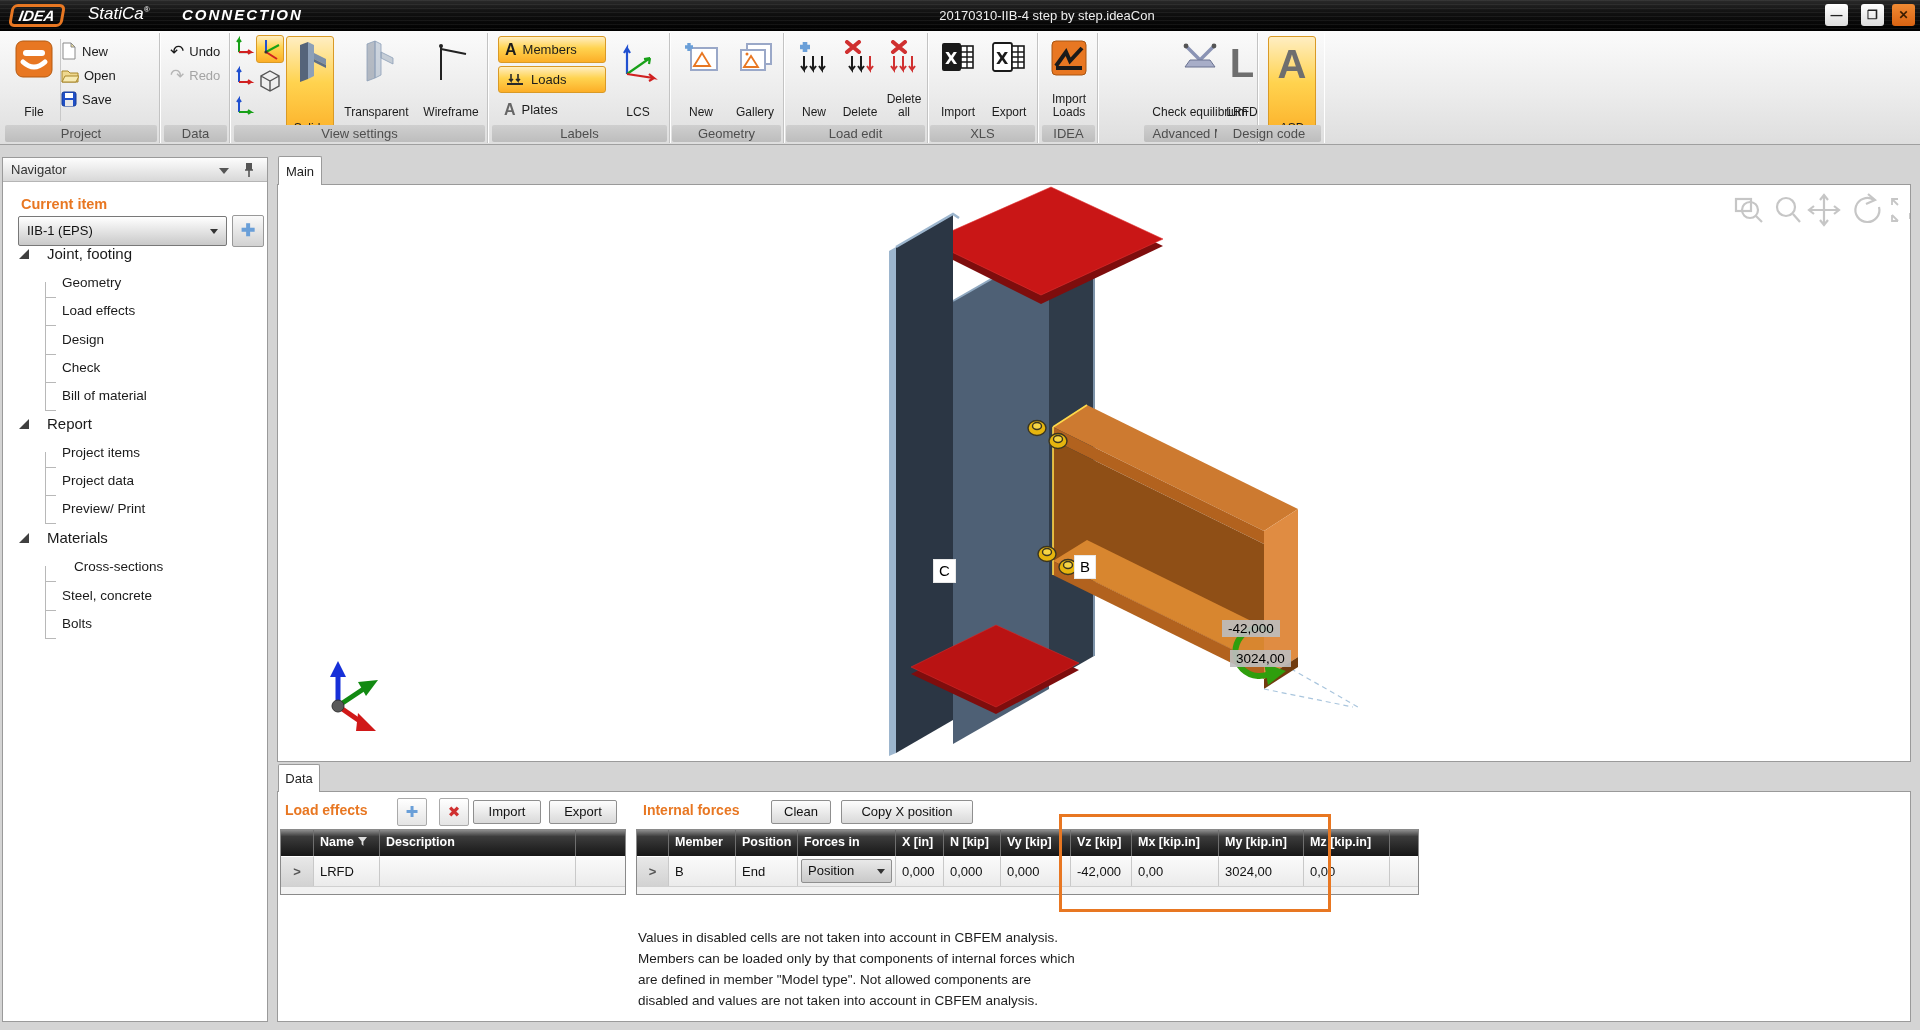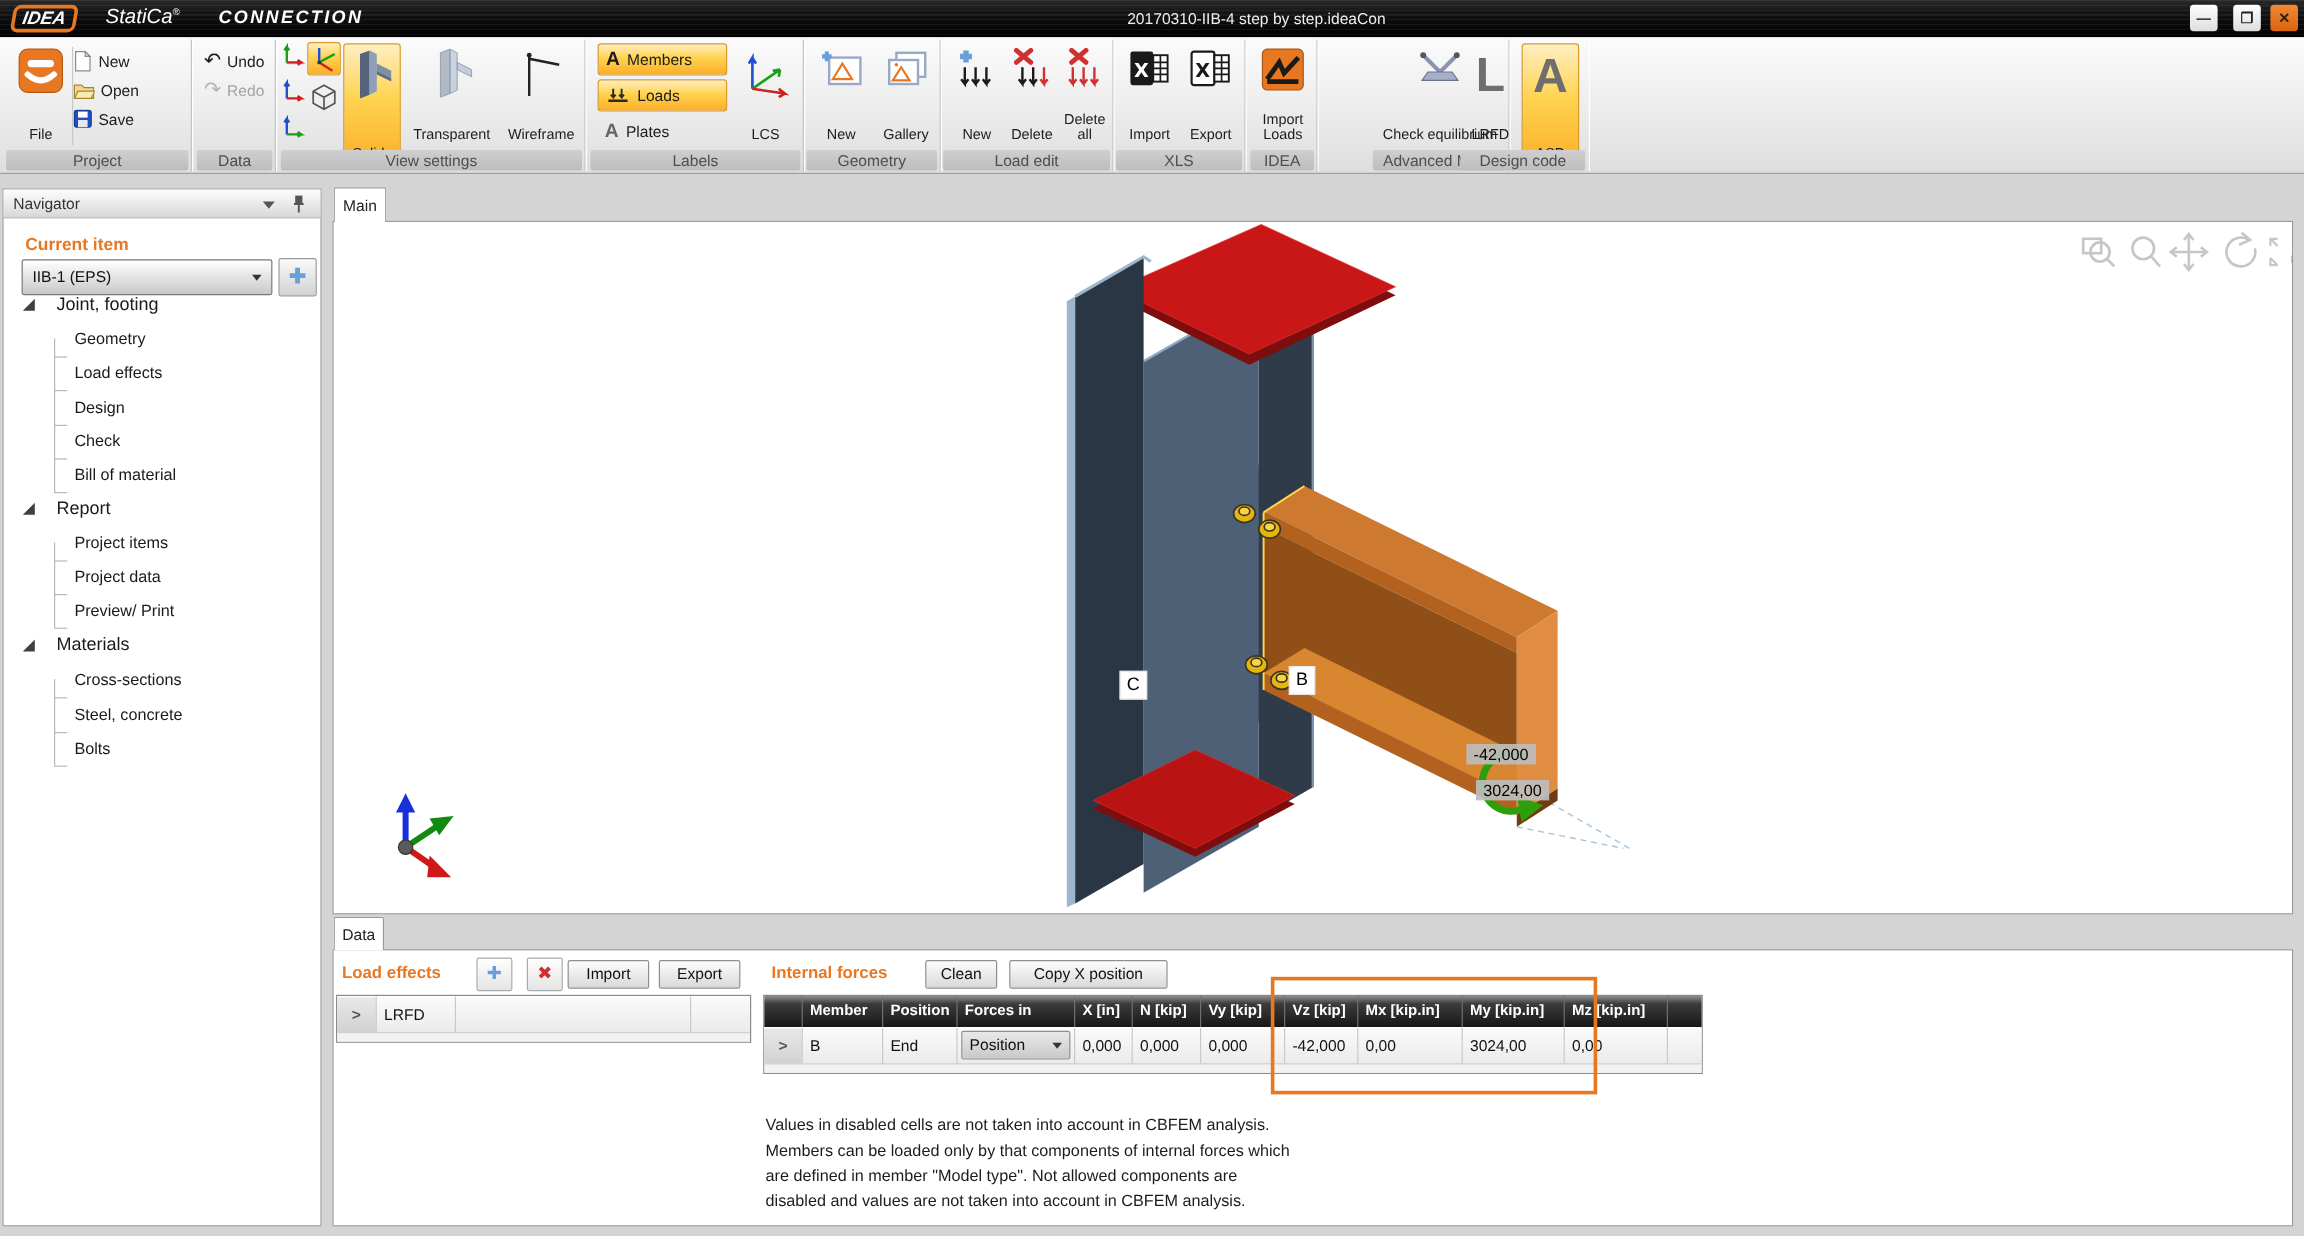--- a/index.html
+++ b/index.html
@@ -435,21 +435,21 @@
       <span class="tri"></span>
       <span class="lbl">Report</span>
       </div>
     <div class="tree-item tree-child" style="top:281px;">Project items</div>
     <div class="tree-item tree-child" style="top:309px;">Project data</div>
     <div class="tree-item tree-child" style="top:337px;">Preview/ Print</div>
     <div class="tree-item tree-root" style="top:366px;">
       <span class="tri"></span>
       <span class="lbl">Materials</span>
       </div>
-    <div class="tree-item tree-child" style="top:395px;">Cross-sections</div>
+    <div class="tree-item tree-child" style="top:395px;margin-left:12px;">Cross-sections</div>
     <div class="tree-item tree-child" style="top:424px;">Steel, concrete</div>
     <div class="tree-item tree-child" style="top:452px;">Bolts</div>
   </div>
 
   <div id="main-tab" class="doc-tab">Main</div>
   <div id="viewport">
     <svg width="1632" height="576" viewBox="0 0 1632 576">
 
       <path d="M880 408 L1080 522" stroke="#a9c5dd" stroke-width="1.2" stroke-dasharray="5,4" fill="none"></path>
 
@@ -552,20 +552,30 @@
   <div id="data-tab" class="doc-tab">Data</div>
   <div id="data-panel">
 
     <div class="sec-title" style="left:7px;top:10px;">Load effects</div>
     <div class="tinybtn" style="left:119px;top:6px;color:#6a9fd8;">✚</div>
     <div class="tinybtn" style="left:161px;top:6px;color:#d03030;">✖</div>
     <div class="pbtn" style="left:195px;top:8px;width:68px;">Import</div>
     <div class="pbtn" style="left:271px;top:8px;width:68px;">Export</div>
 
     <div class="gtable" style="left:2px;top:37px;width:346px;">
+      <div class="grow gh">
+        <div class="gcell" style="width:33px;"></div>
+        <div class="gcell" style="width:66px;">
+          <span>Name</span><svg class="filter-ic" width="9" height="9" viewBox="0 0 10 10">
+              <path d="M0 0 h10 L6 5 v5 L4 8 V5 Z" fill="#ddd"></path>
+            </svg>
+        </div>
+        <div class="gcell" style="width:196px;">Description</div>
+        <div class="gcell" style="width:47px;border-right:none;"></div>
+      </div>
       <div class="grow gd">
         <div class="gcell arrowcell" style="width:33px;">&gt;</div>
         <div class="gcell" style="width:66px;">LRFD</div>
         <div class="gcell" style="width:196px;"></div>
         <div class="gcell" style="width:47px;border-right:none;"></div>
       </div>
       <div class="gthin"></div>
     </div>
 
     <div class="sec-title" style="left:365px;top:10px;">Internal forces</div>

